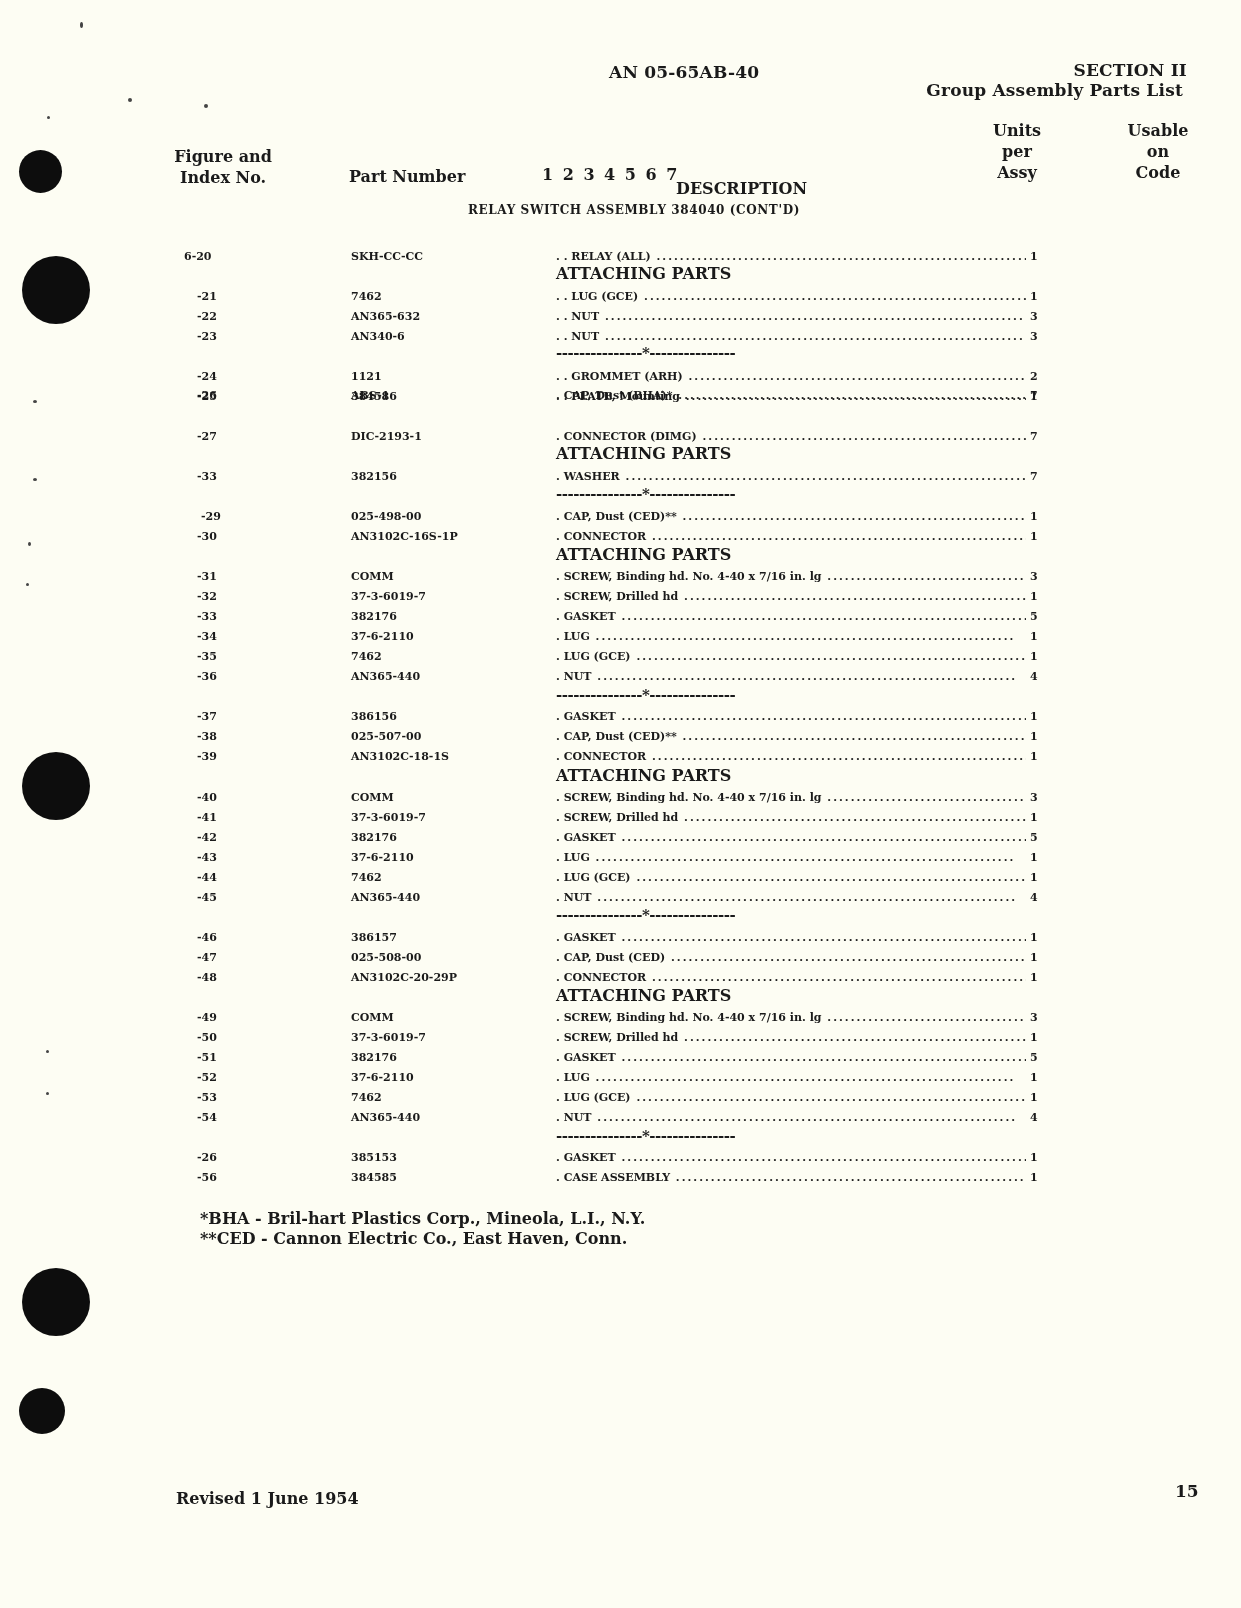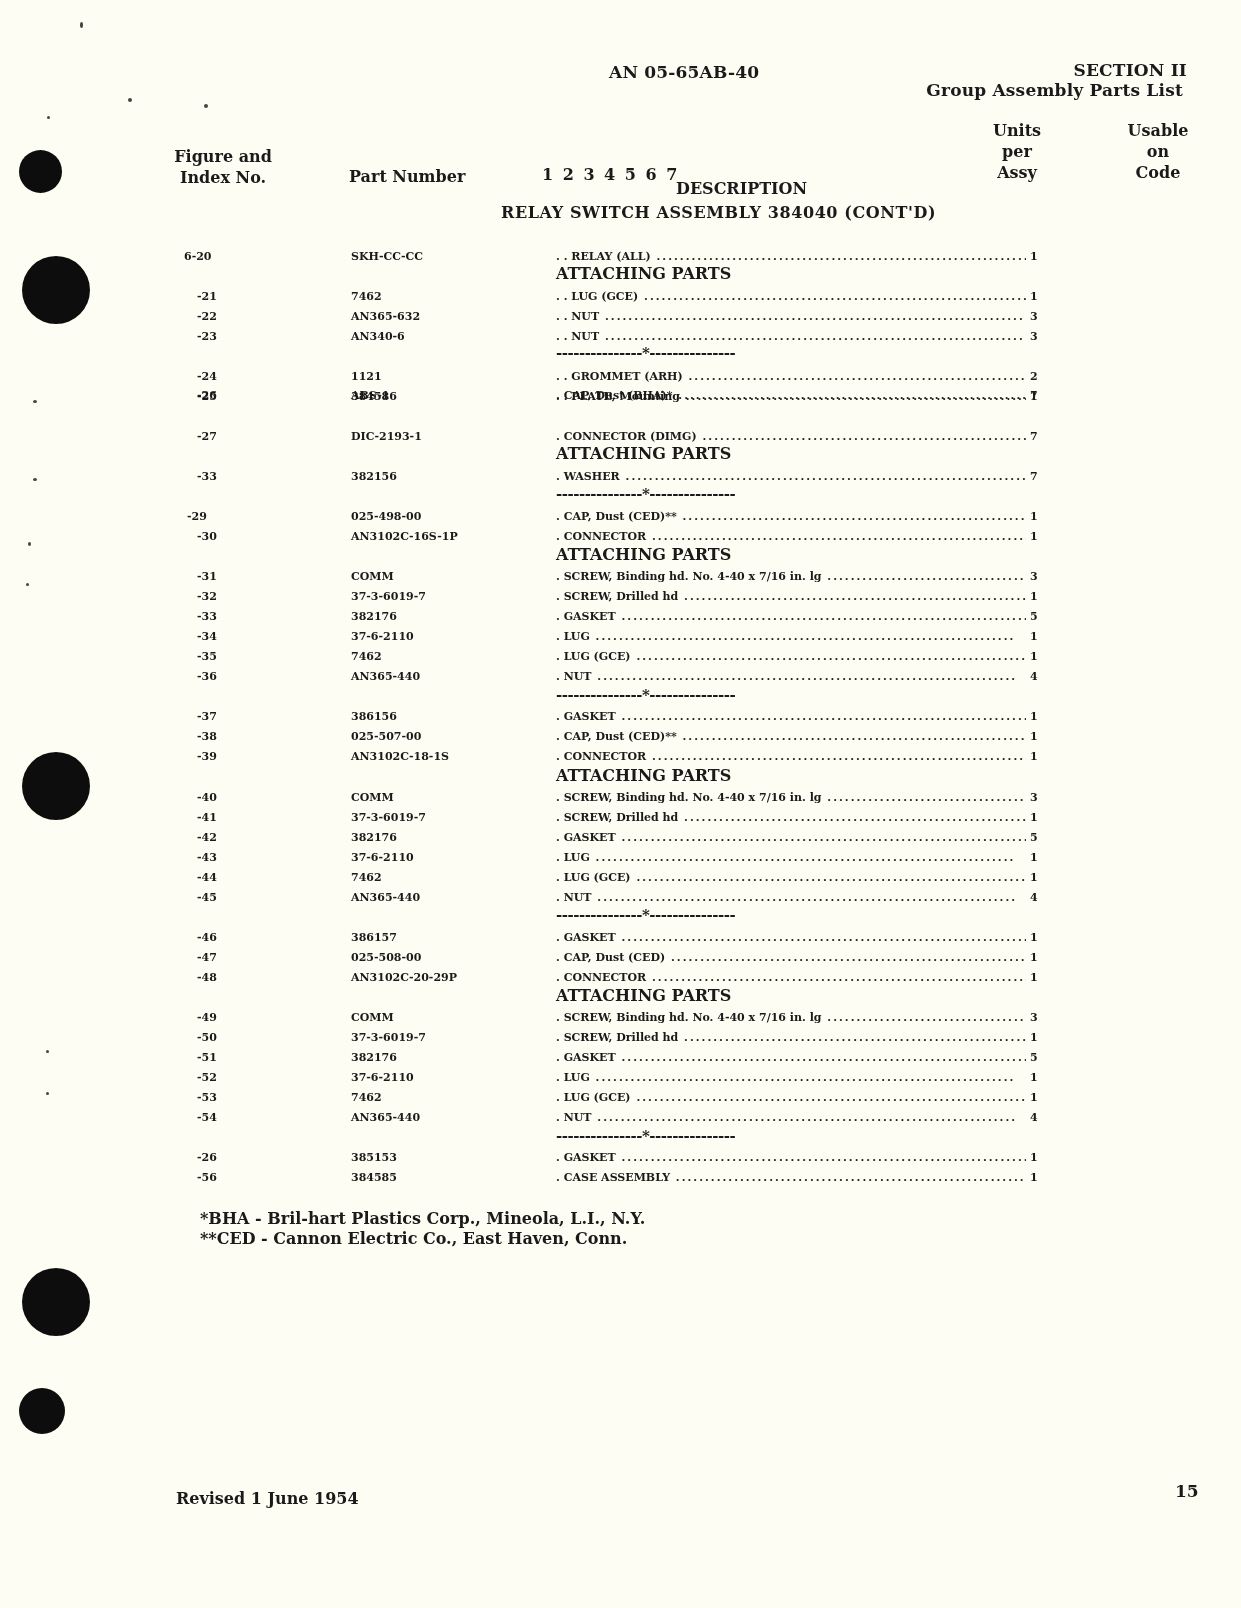--- a/index.html
+++ b/index.html
@@ -59,21 +59,21 @@
   <div>Units</div>
   <div>per</div>
   <div>Assy</div>
 </div>
 <div class="abs colhdr" style="left:1118px;top:120px;width:80px;">
   <div>Usable</div>
   <div>on</div>
   <div>Code</div>
 </div>
 
-<div class="abs hdr" style="left:468px;top:203px;font-size:16px;letter-spacing:0.6px;margin-left:33px;">RELAY SWITCH ASSEMBLY 384040 (CONT'D)</div>
+<div class="abs hdr" style="left:468px;top:203px;font-size:12px;letter-spacing:0.6px;">RELAY SWITCH ASSEMBLY 384040 (CONT'D)</div>
 
 <div id="parts">
     <div class="row" style="top: 247px;">
       <span class="idx" style="left:184px;text-align:left;width:auto;">6-20</span>
       <span class="pn">SKH-CC-CC</span>
       <span class="desc"><span>. . RELAY (ALL)</span><span class="dots"> ........................................................................</span></span>
       <span class="qty">1</span>
     </div>
     <div class="row" style="top: 287px;">
       <span class="idx" style="left:197px;text-align:left;width:auto;">-21</span>
@@ -117,21 +117,21 @@
       <span class="desc"><span>. CONNECTOR (DIMG)</span><span class="dots"> ........................................................................</span></span>
       <span class="qty">7</span>
     </div>
     <div class="row" style="top: 467px;">
       <span class="idx" style="left:197px;text-align:left;width:auto;">-33</span>
       <span class="pn">382156</span>
       <span class="desc"><span>. WASHER</span><span class="dots"> ........................................................................</span></span>
       <span class="qty">7</span>
     </div>
     <div class="row" style="top: 507px;">
-      <span class="idx" style="left:187px;text-align:right;width:auto;">-29</span>
+      <span class="idx" style="left:201px;text-align:right;width:auto;">-29</span>
       <span class="pn">025-498-00</span>
       <span class="desc"><span>. CAP, Dust (CED)**</span><span class="dots"> ........................................................................</span></span>
       <span class="qty">1</span>
     </div>
     <div class="row" style="top: 527px;">
       <span class="idx" style="left:197px;text-align:left;width:auto;">-30</span>
       <span class="pn">AN3102C-16S-1P</span>
       <span class="desc"><span>. CONNECTOR</span><span class="dots"> ........................................................................</span></span>
       <span class="qty">1</span>
     </div>

